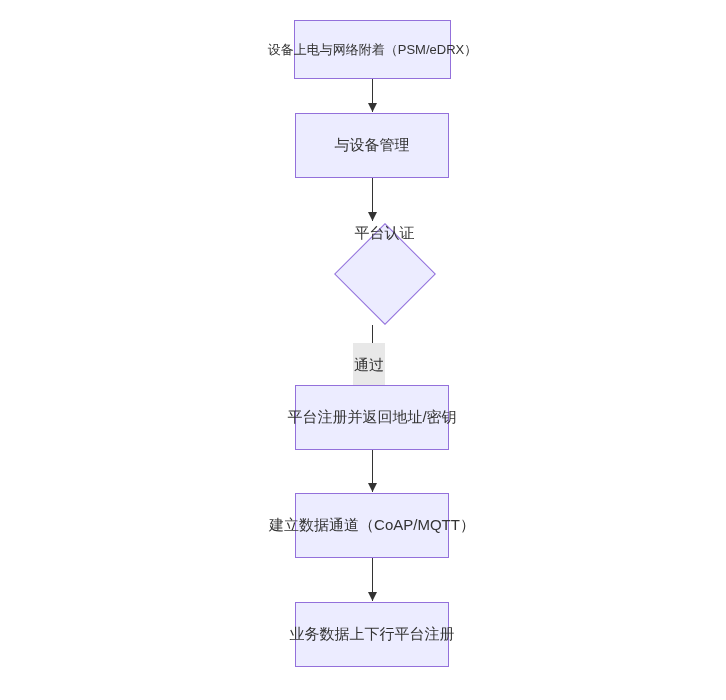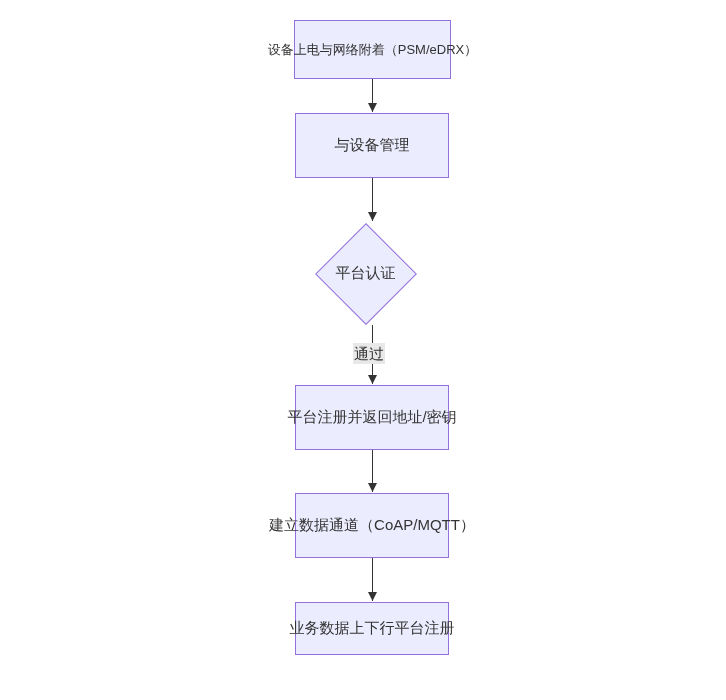--- a/index.html
+++ b/index.html
@@ -22,26 +22,26 @@
     align-items: center; justify-content: center;
     background: var(--node-fill, #ECECFF);
     border: 1px solid var(--node-border, #9370DB);
     text-align: center;
   }
   .node .line { display: block; line-height: 1.5; white-space: nowrap; }
   .n1 { top: 20px;  height: 59px; left: 294px; width: 157px; font-size: 13px; }
   .n2 { top: 113px; height: 65px; font-size: 15px; }
   .n3 { top: 385px; height: 65px; font-size: 15px; }
   .n4 { top: 493px; height: 65px; font-size: 15px; }
-  .n5 { top: 602px; height: 53px; font-size: 15px; }
+  .n5 { top: 602px; height: 65px; font-size: 15px; }
   .diamond-wrap {
     position: absolute;
-    left: 314px; top: 222px;
+    left: 333px; top: 222px;
     width: 103px; height: 103px;
-    display: flex; align-items: center; justify-content: center;
+    display: flex; justify-content: center;
   }
   .diamond-shape {
     position: absolute; left: 50%; top: 50%;
     width: 72px; height: 72px;
     margin: -36px 0 0 -36px;
     box-sizing: border-box;
     background: var(--node-fill, #ECECFF);
     border: 1px solid var(--node-border, #9370DB);
     transform: rotate(45deg);
   }
@@ -49,21 +49,21 @@
   .edges {
     position: absolute; left: 0; top: 0;
     width: 726px; height: 700px;
     pointer-events: none;
   }
   .edge-label {
     position: absolute;
     top: 343px; left: 369px;
     transform: translateX(-50%);
     background: var(--edge-label-bg, #E8E8E8);
-    padding: 1px 1px;
+    padding: 12px 1px;
     font-size: 15px; line-height: 19px;
     white-space: nowrap;
   }
 </style>
 </head>
 <body>
 
 <div class="canvas">
 
   <svg class="edges" width="726" height="700" viewBox="0 0 726 700" aria-hidden="true">

